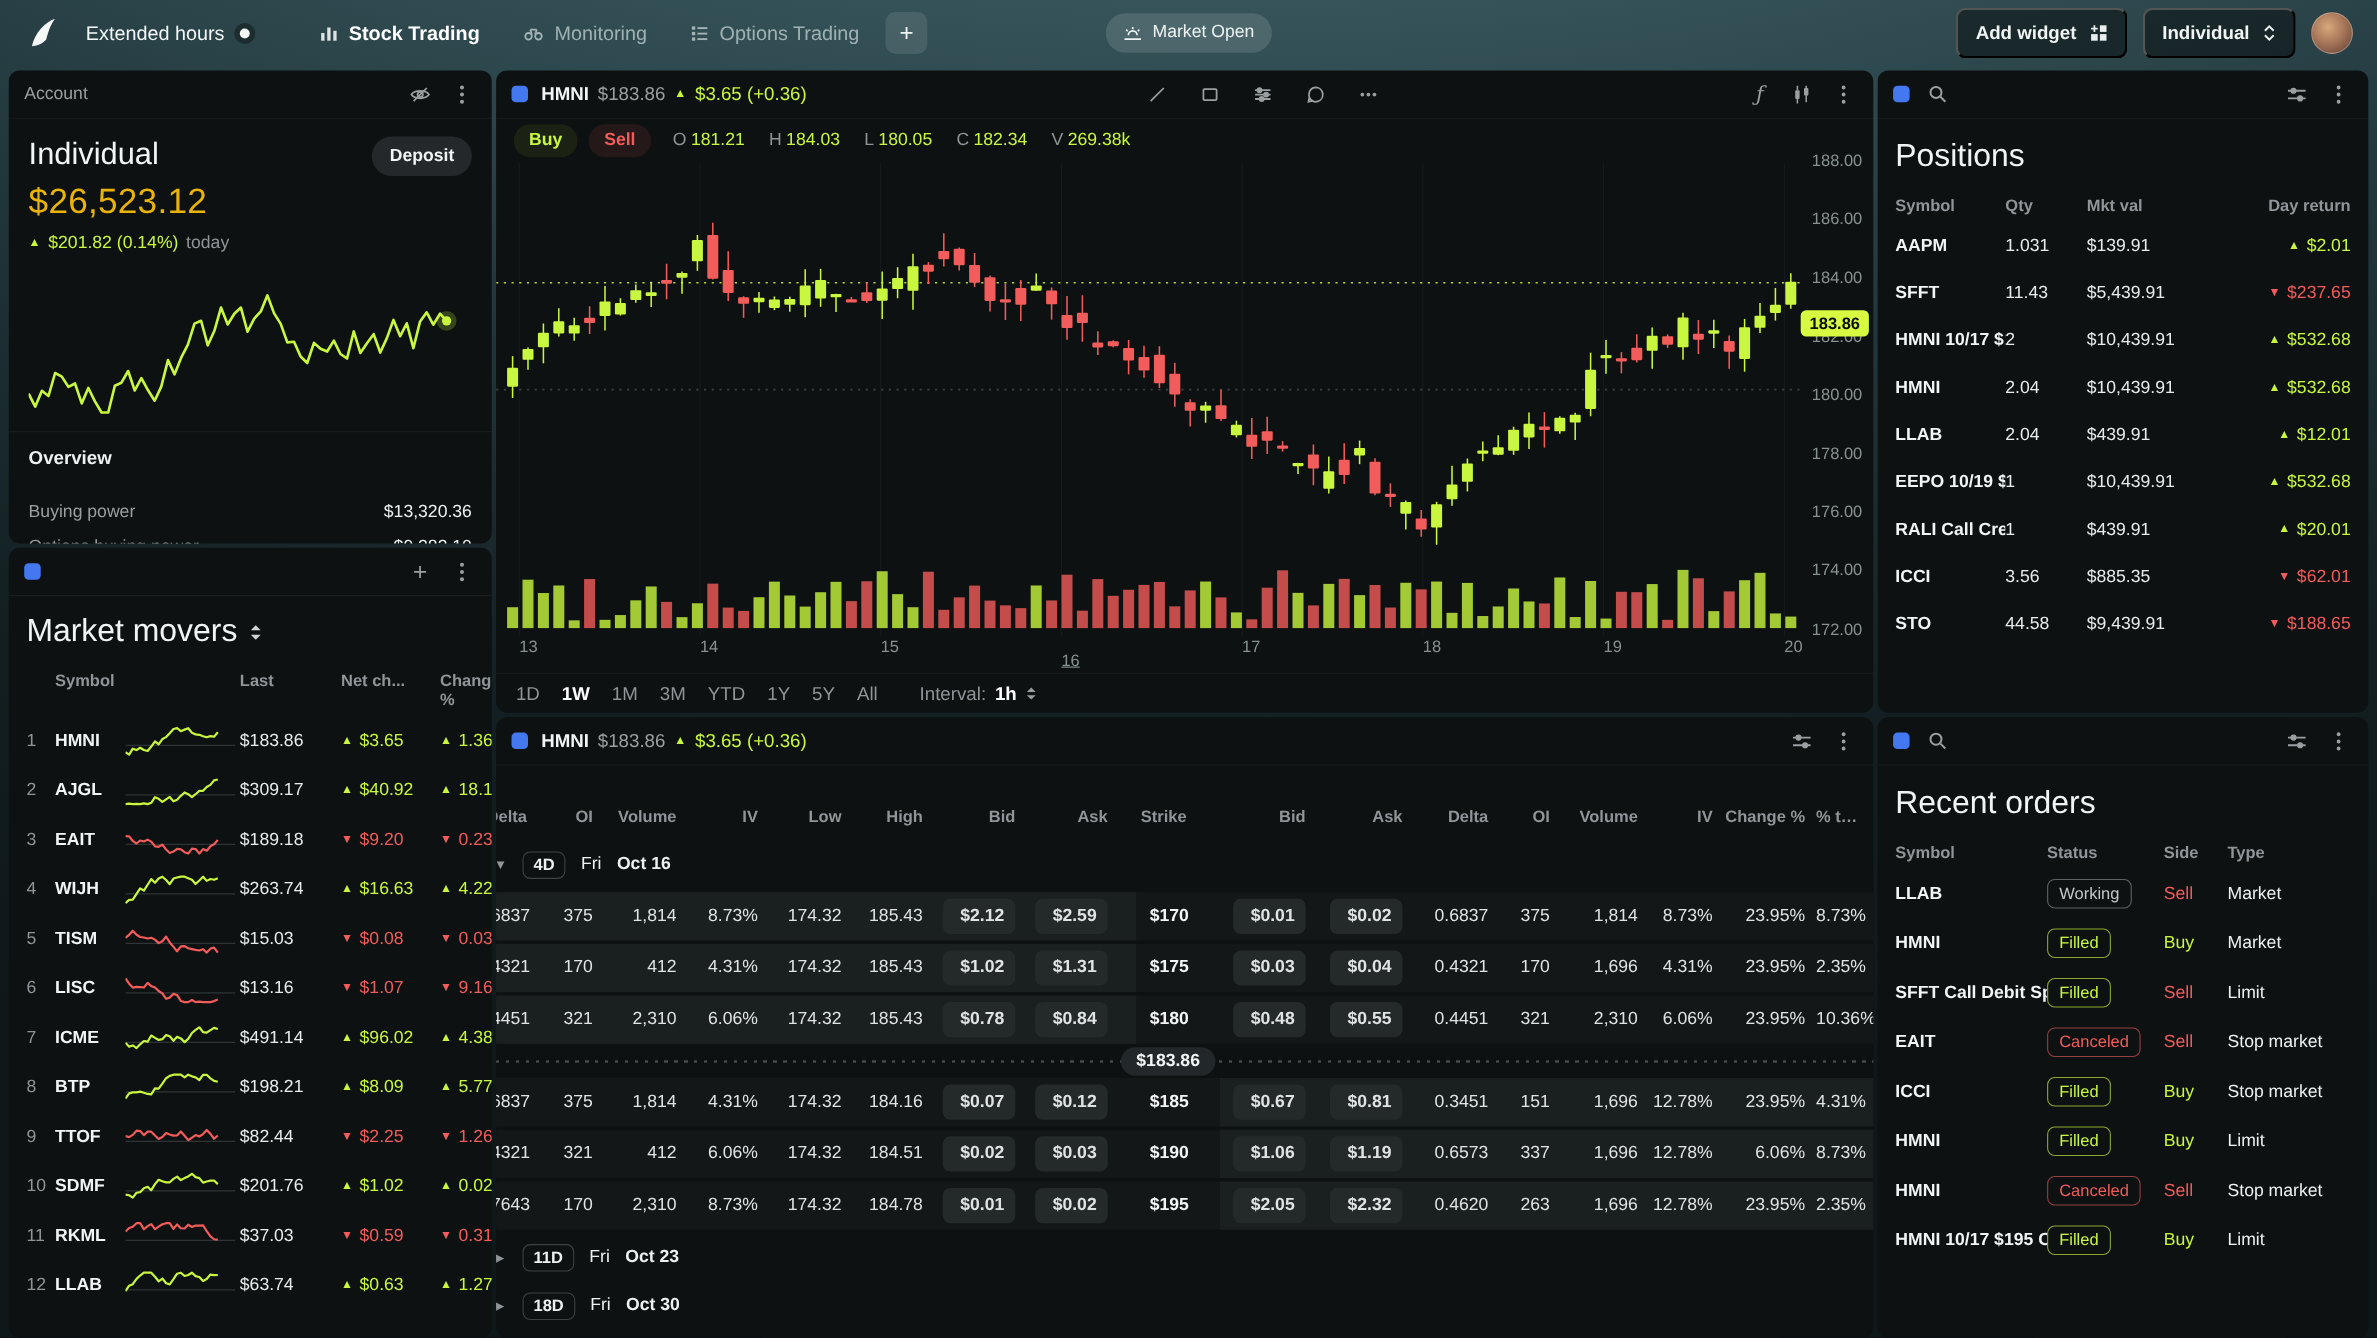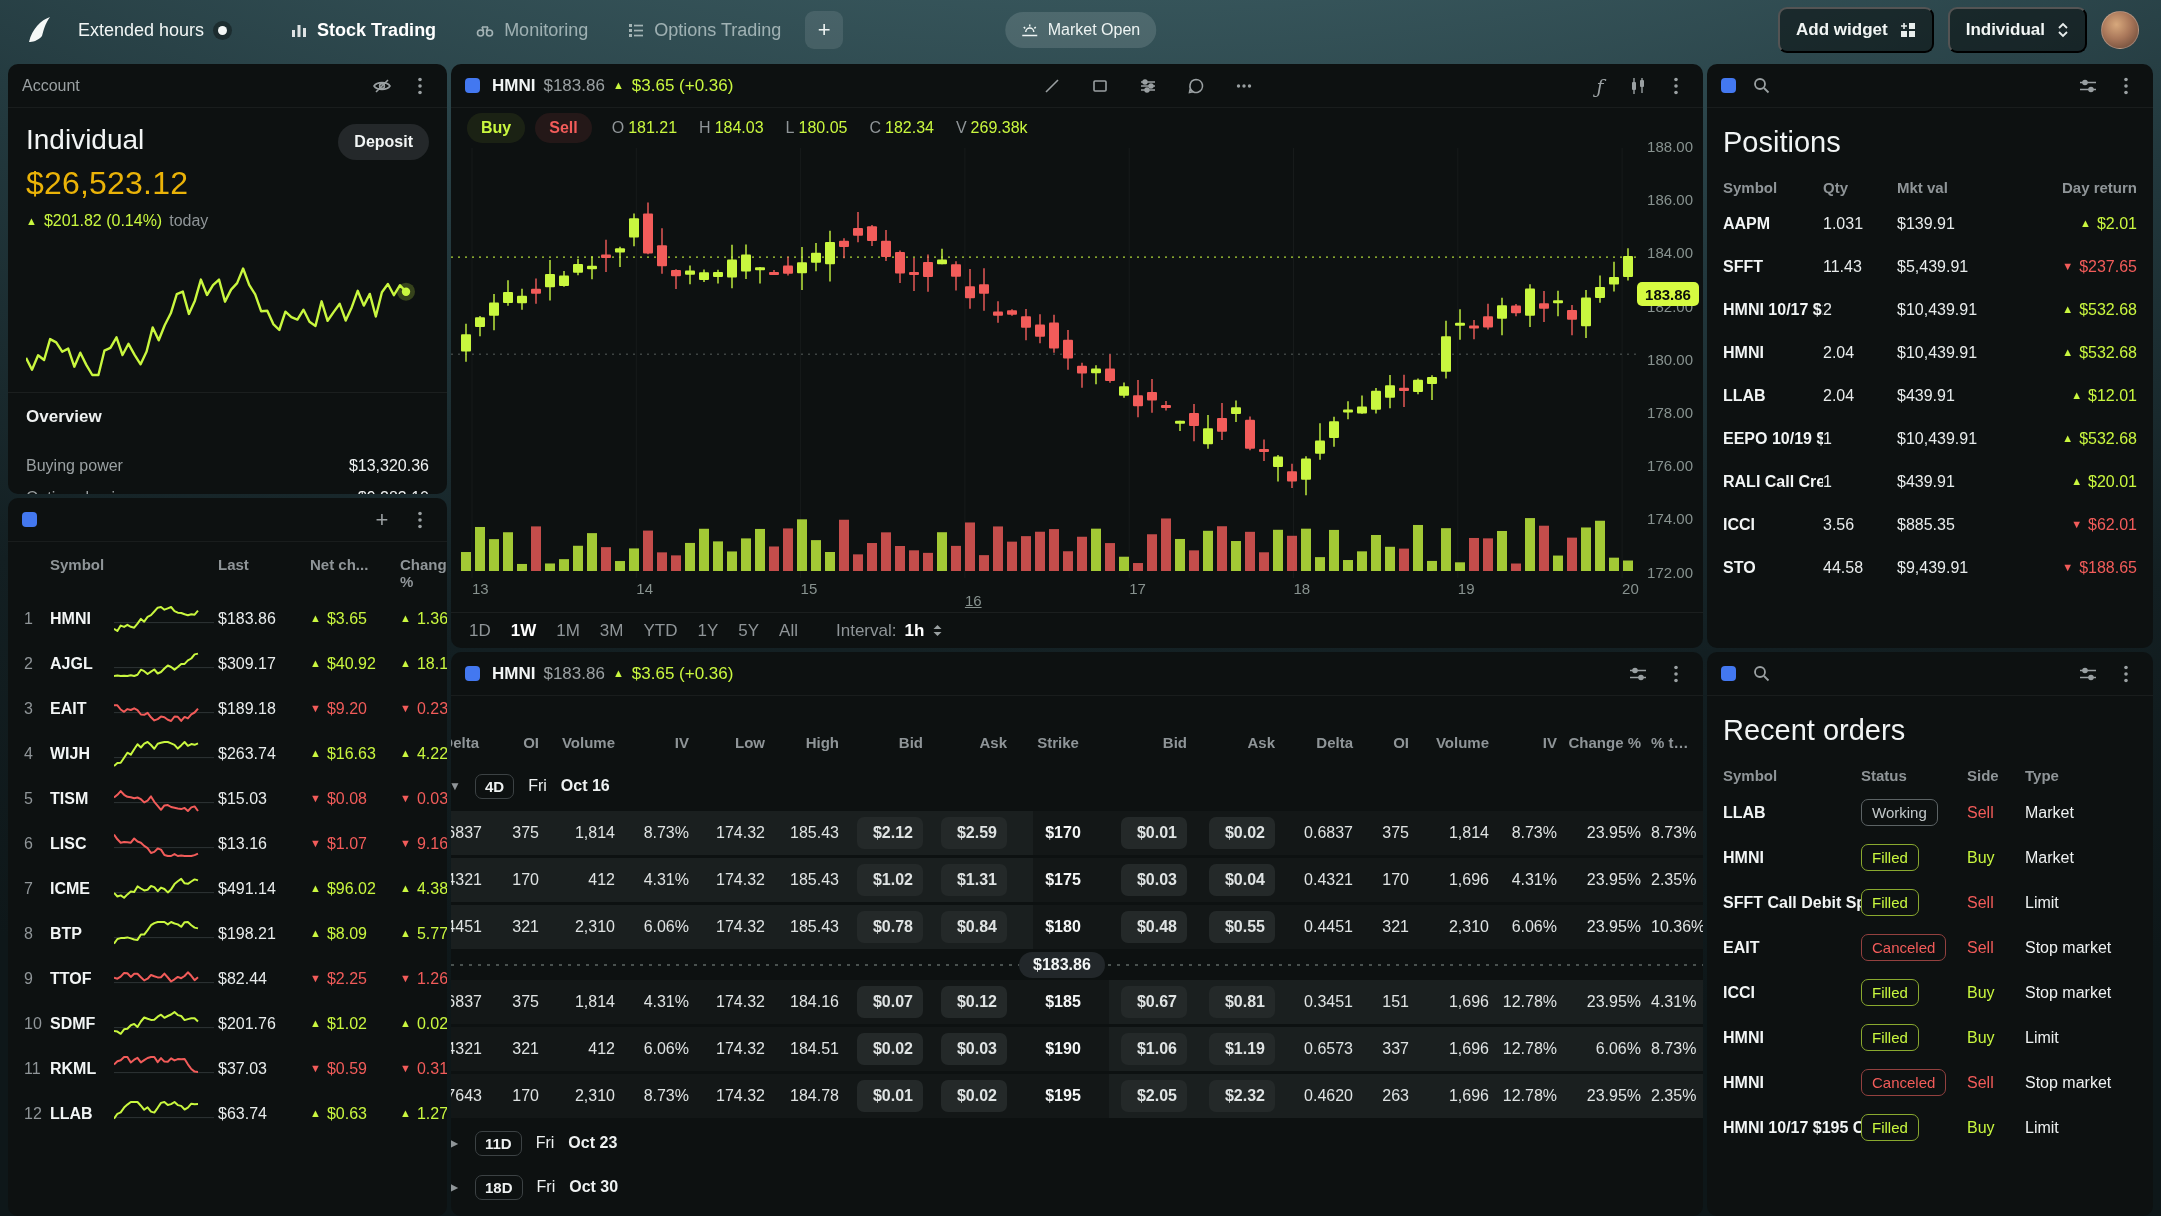--- a/index.html
+++ b/index.html
@@ -258,20 +258,29 @@
   <section class="widget" id="movers">
     <div class="w-head">
       <span class="handle"></span>
       <span class="spacer"></span>
       <span class="icon-btn" style="font-size:22px">+</span>
       <span class="icon-btn">
           <svg width="4" height="18" viewBox="0 0 4 18">
             <circle cx="2" cy="2.5" r="1.8" fill="#9aa0a2"></circle>
             <circle cx="2" cy="9" r="1.8" fill="#9aa0a2"></circle>
             <circle cx="2" cy="15.5" r="1.8" fill="#9aa0a2"></circle>
+          </svg>
+        </span>
+    </div>
+    <div class="mv-title">
+      <span>Market movers</span>
+      <span>
+          <svg width="13" height="18" viewBox="0 0 13 18">
+            <path d="M2 7 L6.5 2.5 L11 7 Z" fill="#cfd4d5"></path>
+            <path d="M2 11 L6.5 15.5 L11 11 Z" fill="#cfd4d5"></path>
           </svg>
         </span>
     </div>
     <div class="mv-header">
       <span></span>
       <span>Symbol</span>
       <span></span>
       <span>Last</span>
       <span>Net ch...</span>
       <span>Change %</span>

